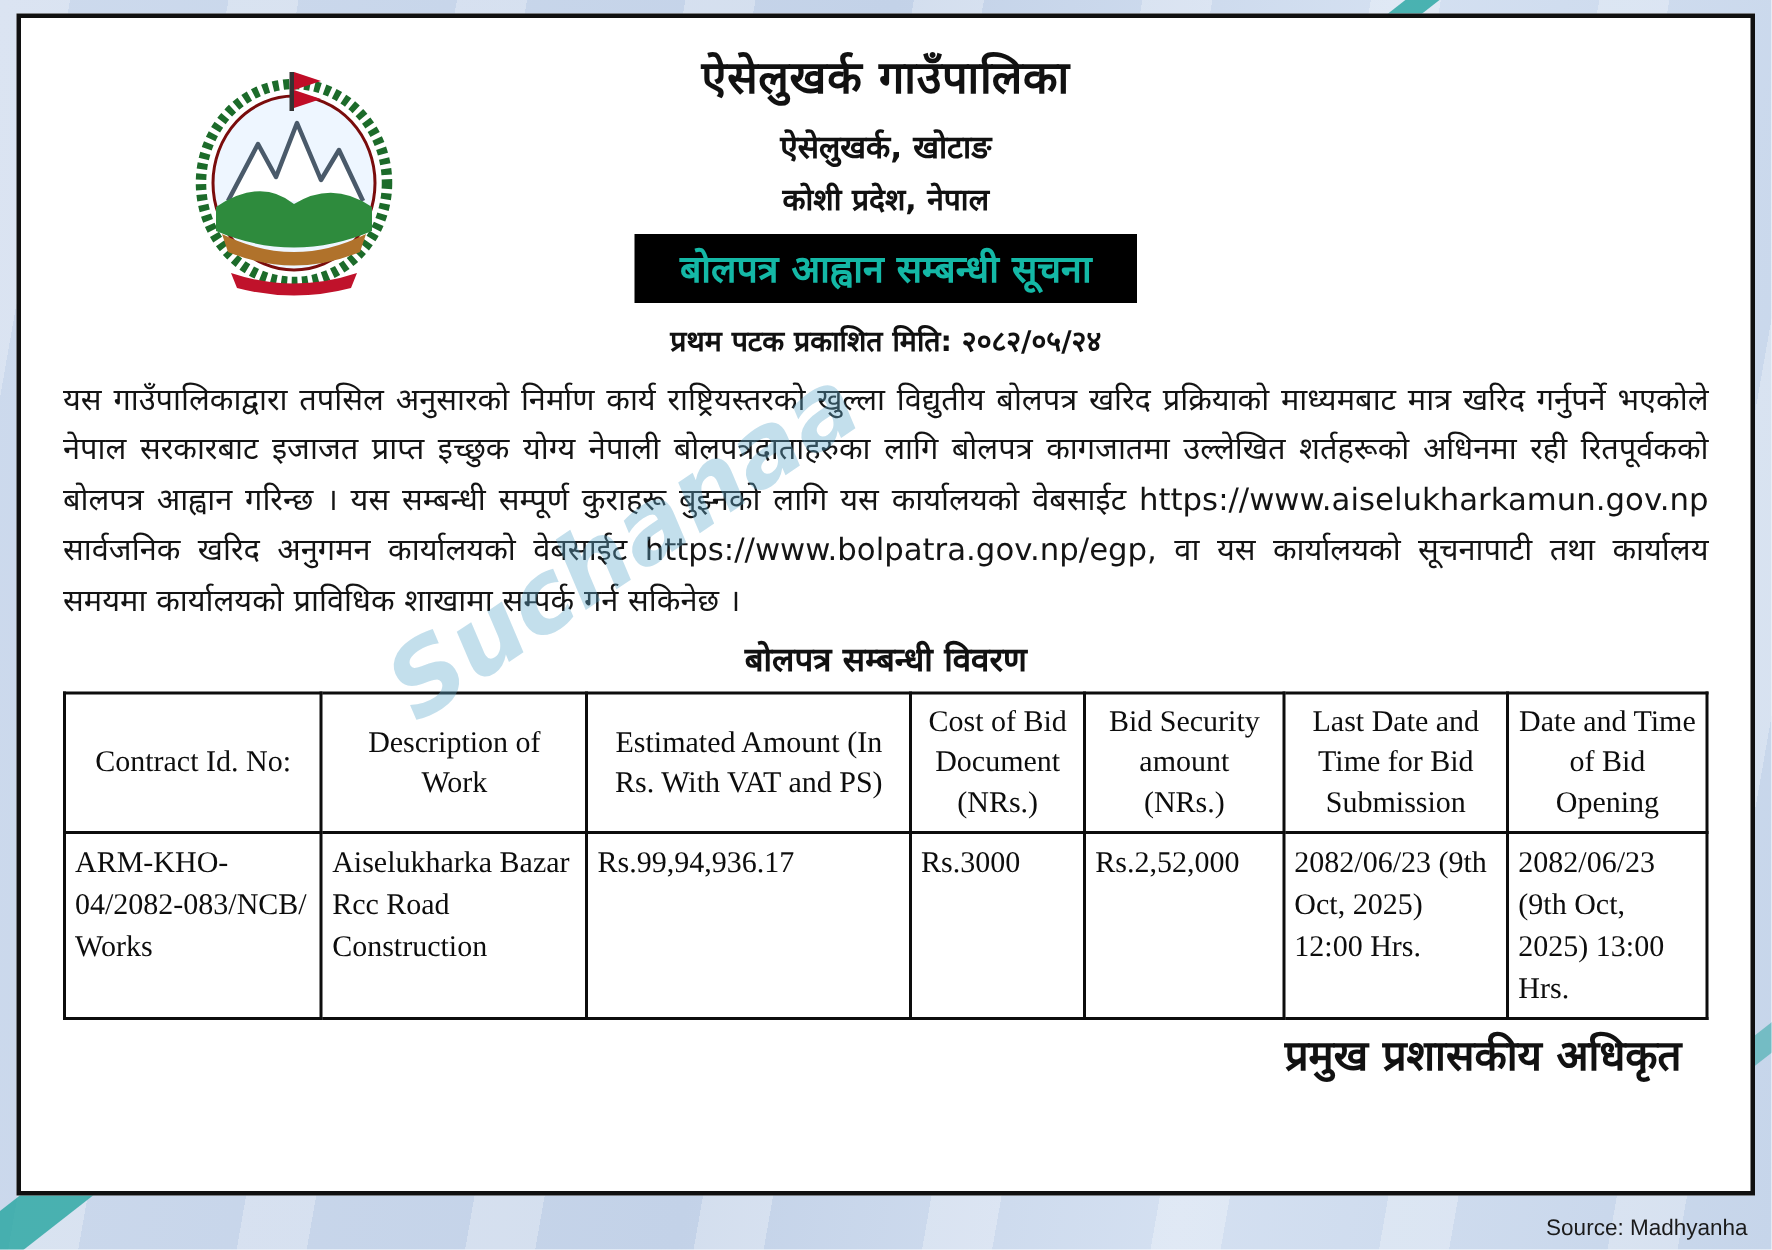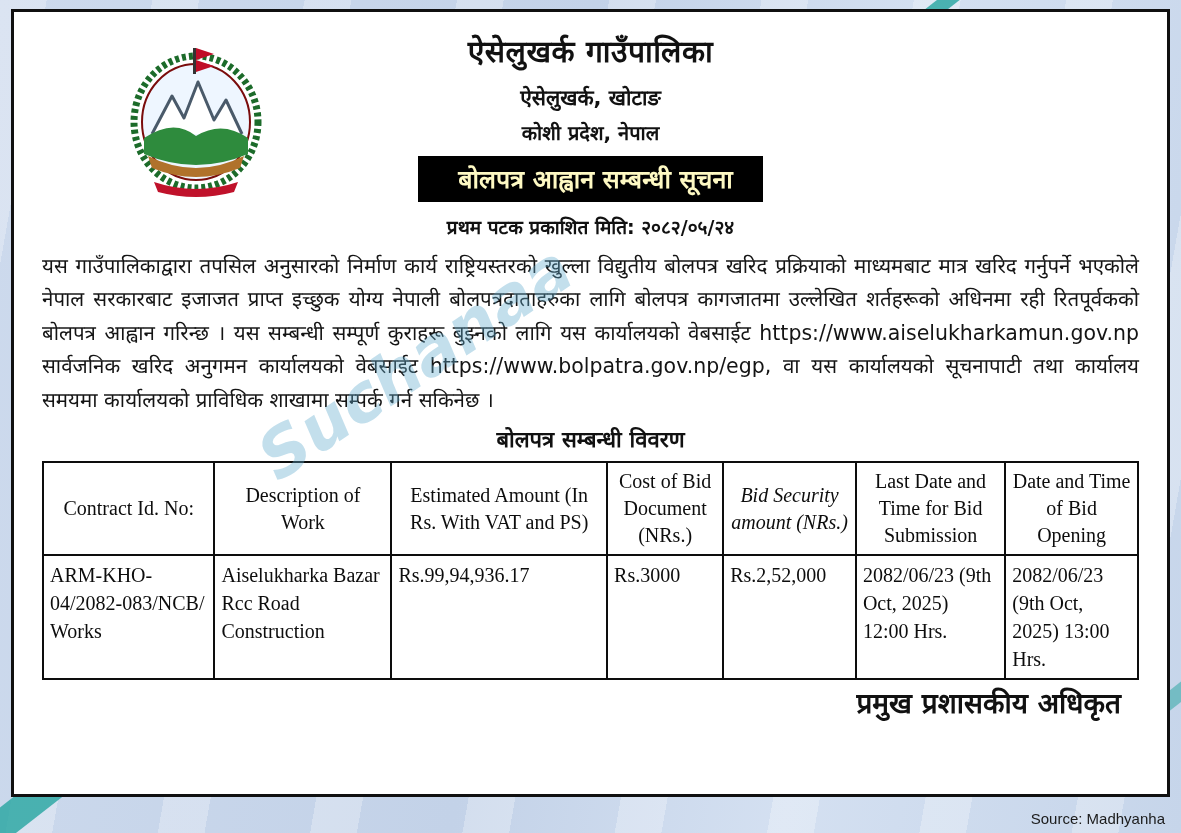--- a/index.html
+++ b/index.html
@@ -37,24 +37,24 @@
 
   .center { text-align: center; }
   .org-name   { font-size: 30px; font-weight: bold; margin-top: 4px; letter-spacing: 0.5px; }
   .office-name{ font-size: 29px; font-weight: bold; margin-top: 10px; }
   .addr1      { font-size: 21px; font-weight: bold; margin-top: 12px; }
   .addr2      { font-size: 20px; font-weight: bold; margin-top: 8px; }
   .banner-wrap{ margin-top: 10px; }
   .banner {
     display: inline-block;
     background: #000;
-    color: #fef9c3;
+    color: #14b8a6;
     font-size: 25px;
     font-weight: bold;
-    padding: 5px 30px 7px 40px;
+    padding: 5px 30px 7px 30px;
   }
   .published  { font-size: 19px; font-weight: bold; margin-top: 12px; }
 
   .body-par {
     margin-top: 10px;
     font-size: 20.5px;
     line-height: 1.63;
     text-align: justify;
     color: #141414;
   }
@@ -85,21 +85,21 @@
     vertical-align: top;
     height: 118px;
     line-height: 1.4;
     overflow-wrap: anywhere;
     border-radius: 23px;
   }
   .col-contract { width: 15.5%; }
   .col-desc     { width: 16%; }
   .col-amount   { width: 19.5%; }
   .col-cost     { width: 10.5%; }
-  .col-security { width: 12%; font-style: italic; }
+  .col-security { width: 12%; }
   .col-lastdate { width: 13.5%; }
   .col-opening  { width: 12%; border-radius: 13px; }
 
   .signatory {
     text-align: right;
     font-size: 28px;
     font-weight: bold;
     margin-top: 3px;
     padding-right: 18px;
   }

